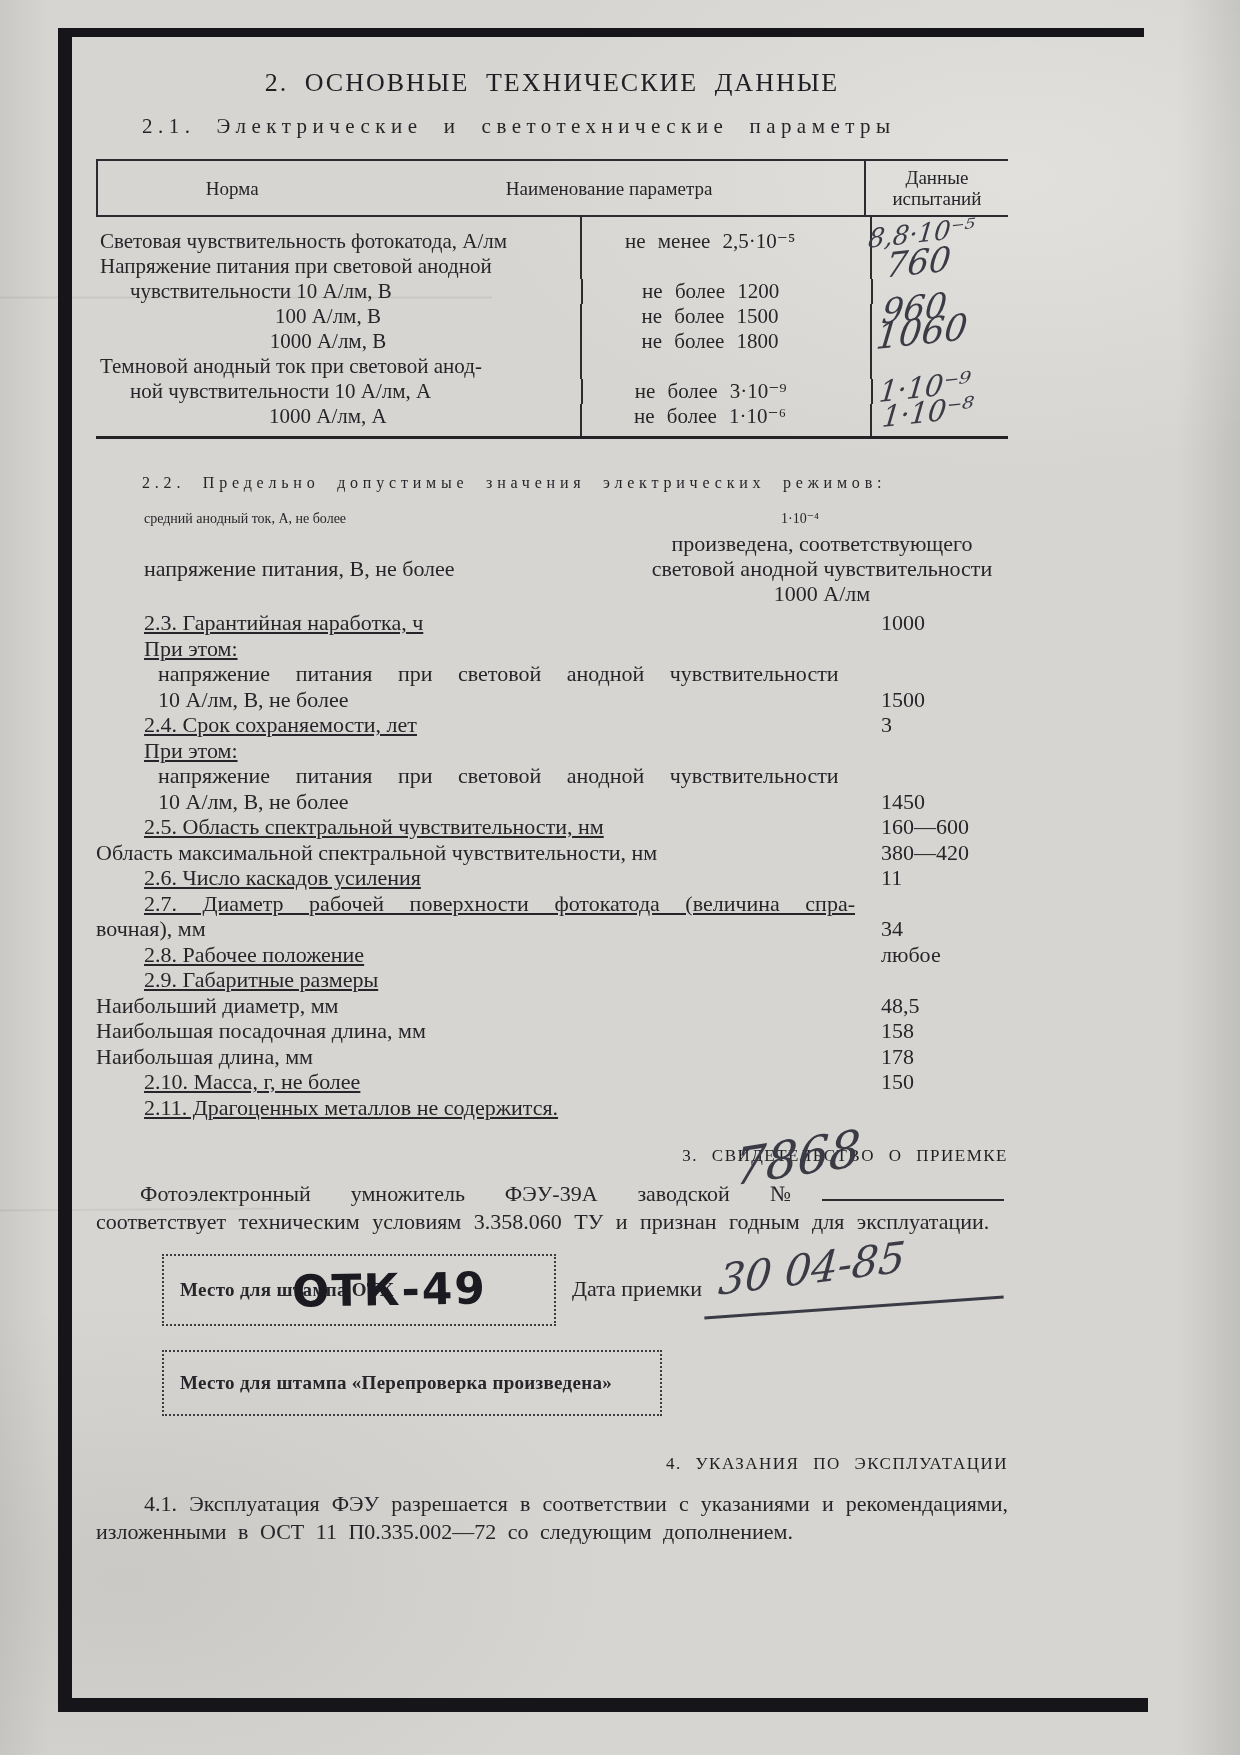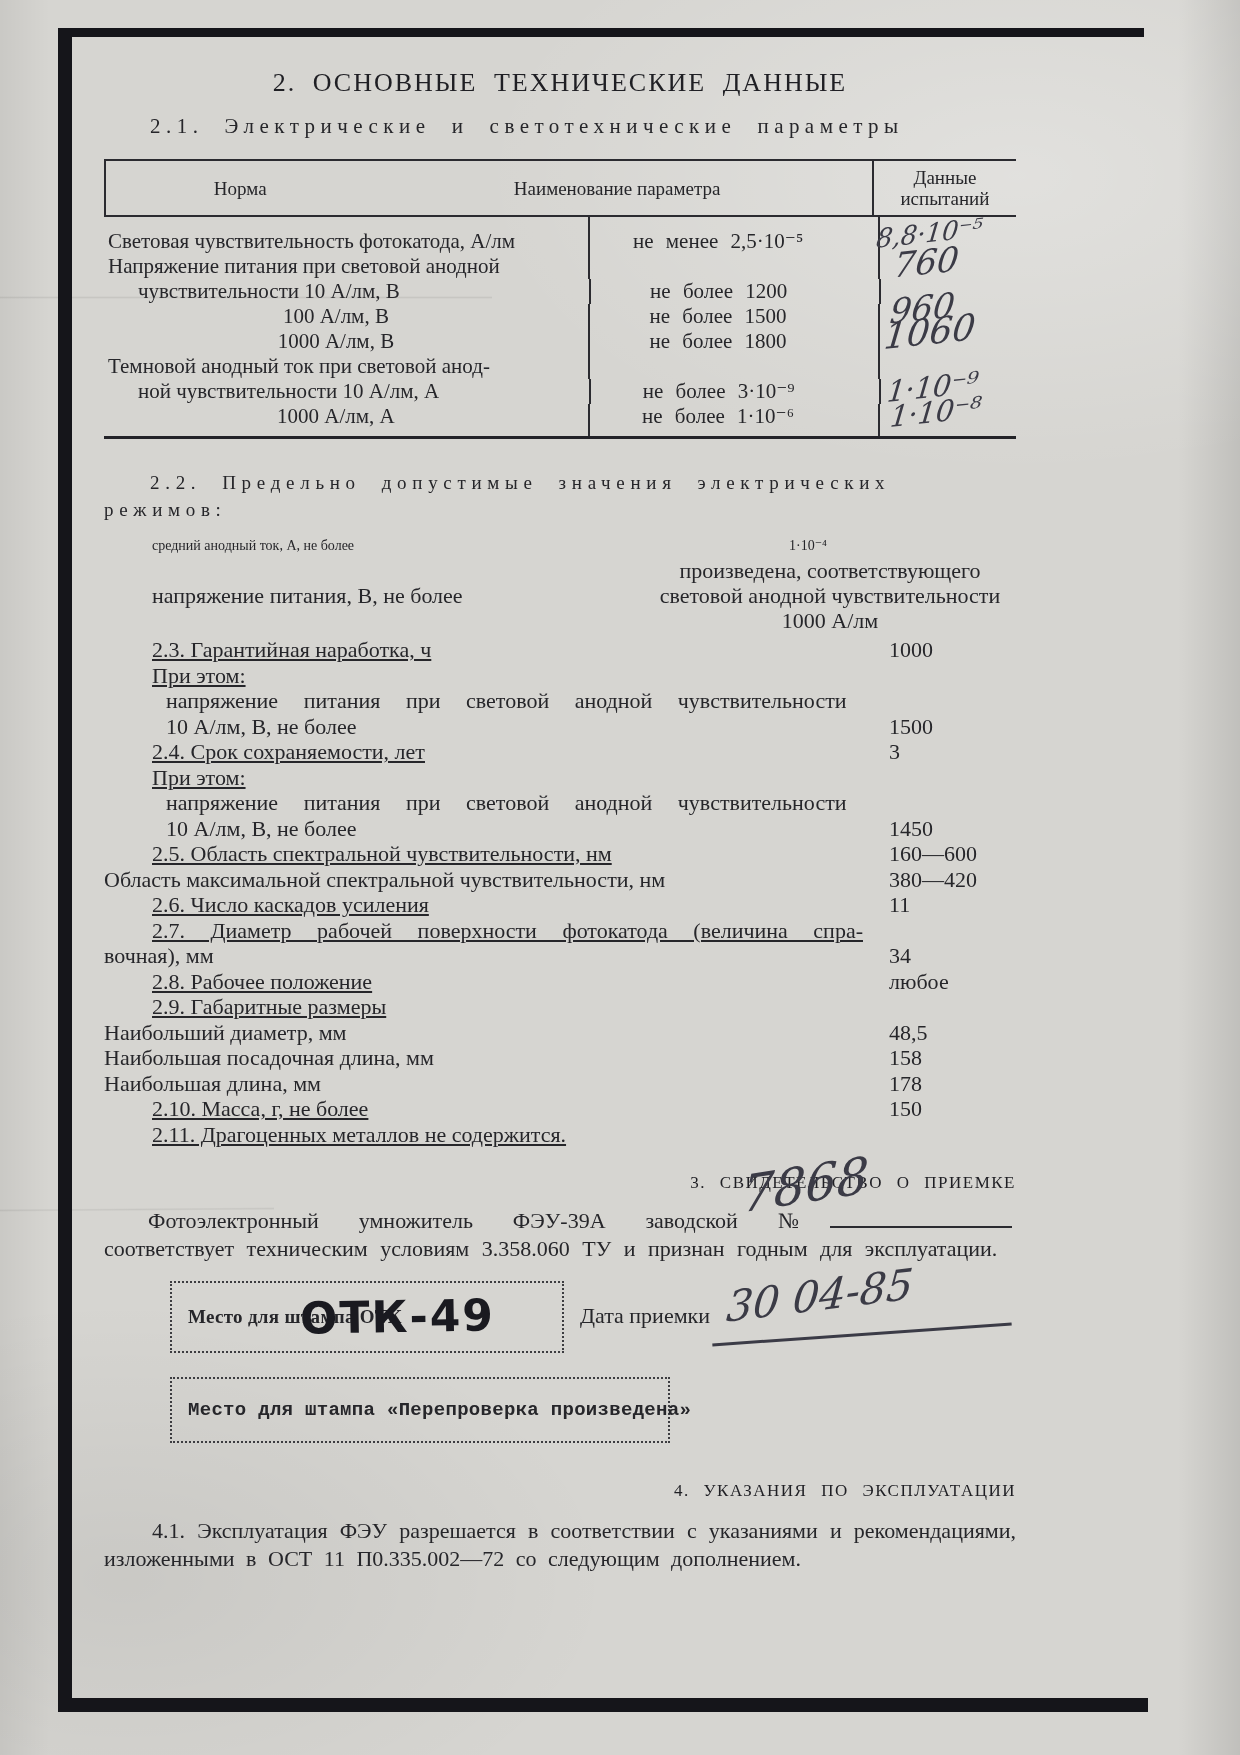--- a/index.html
+++ b/index.html
@@ -19,21 +19,21 @@
     color:#26262a;
   }
   .crease{position:absolute;left:0;width:100%;height:3px;background:linear-gradient(to bottom,transparent,rgba(0,0,0,0.07),transparent);}
   .crease.c1{top:296px;}
   .crease.c2{top:1208px;transform:rotate(-0.4deg);}
 
   .frame-left{position:absolute;left:58px;top:28px;width:14px;height:1684px;background:#15151a;}
   .frame-top{position:absolute;left:58px;top:28px;width:1086px;height:9px;background:#15151a;}
   .frame-bottom{position:absolute;left:58px;top:1698px;width:1090px;height:14px;background:#15151a;}
 
-  .content{position:absolute;left:104px;top:58px;width:912px;}
+  .content{position:absolute;left:96px;top:58px;width:912px;}
 
   h1.title{margin:10px 0 0 0;font-size:26px;font-weight:normal;text-align:center;letter-spacing:2px;word-spacing:8px;color:#1f1f24;}
   .h21{margin-top:16px;font-size:21px;letter-spacing:0.26em;word-spacing:0.5em;text-indent:46px;white-space:nowrap;}
 
   
   .ptable{margin-top:20px;border-top:2px solid #2b2b30;}
   .thead{display:flex;border-bottom:2px solid #2b2b30;}
   .thead .th{box-sizing:border-box;display:flex;align-items:center;justify-content:center;font-size:19px;text-align:center;padding:6px 4px;min-height:48px;line-height:21px;}
   .c1{width:492px;}
   .c2{width:274px;}
@@ -55,21 +55,21 @@
   .hw{font-family:"DejaVu Serif",serif;font-style:italic;color:#3b3b46;display:inline-block;white-space:nowrap;transform:rotate(-6deg) skewX(-12deg);}
   .tr .c3 .hw{position:absolute;}
   .hw-r0{left:-4px;top:4px;font-size:26px;}
   .hw-r1{left:14px;top:-4px;font-size:34px;}
   .hw-r3{left:10px;top:-8px;font-size:34px;}
   .hw-r4{left:4px;top:-10px;font-size:36px;}
   .hw-r6{left:6px;top:-4px;font-size:29px;}
   .hw-r7{left:10px;top:-4px;font-size:29px;}
 
   
-  .h22{margin-top:30px;font-size:19px;letter-spacing:0.30em;word-spacing:0.55em;text-indent:46px;line-height:27px;}
+  .h22{margin-top:30px;font-size:16px;letter-spacing:0.30em;word-spacing:0.55em;text-indent:46px;line-height:27px;}
   .line22a{display:flex;margin-top:10px;font-size:14px;line-height:25px;}
   .line22a .l{width:685px;text-indent:48px;flex:none;}
   .line22b{display:flex;font-size:22px;line-height:25px;align-items:center;}
   .line22b .l{width:540px;text-indent:48px;flex:none;}
   .line22b .vblock{width:372px;text-align:center;}
 
   
   .items{margin-top:4px;}
   .item{display:flex;font-size:22px;line-height:25.5px;}
   .item .lbl{width:785px;flex:none;}
@@ -82,21 +82,21 @@
   h2.sec{margin:26px 0 0 0;font-size:17px;font-weight:normal;text-align:right;letter-spacing:1.5px;word-spacing:8px;color:#1f1f24;}
   .par3{position:relative;margin-top:14px;font-size:22px;line-height:28px;text-align:justify;word-spacing:7px;}
   .par3 .ind{display:inline-block;width:44px;}
   .blank{display:inline-block;width:182px;border-bottom:2px solid #2b2b30;height:18px;margin:0 4px;}
   .hw-serial{position:absolute;left:638px;top:-36px;font-size:50px;transform:rotate(-9deg) skewX(-12deg);}
 
   
   .stamp-area{position:relative;margin-top:14px;height:178px;}
   .stamp-box{position:absolute;border:2px dotted #3c3c40;box-sizing:border-box;}
   .box1{left:66px;top:4px;width:394px;height:72px;}
-  .box2{left:66px;top:100px;width:500px;height:66px;font-family:Liberation Mono, monospace;}
+  .box2{left:66px;top:100px;width:500px;height:66px;}
   .box-label{position:absolute;left:16px;top:50%;transform:translateY(-50%);font-size:19px;font-weight:bold;letter-spacing:0.3px;white-space:nowrap;}
   .stamp{position:absolute;left:128px;top:8px;font-family:"DejaVu Sans",sans-serif;font-weight:bold;font-size:44px;letter-spacing:2px;color:#1a1a20;transform:rotate(-1deg);}
   .date-label{position:absolute;left:476px;top:26px;font-size:22px;white-space:nowrap;}
   .hw-date{position:absolute;left:622px;top:-6px;font-size:42px;transform:rotate(-7deg) skewX(-12deg);}
   .date-underline{position:absolute;left:608px;top:56px;width:300px;border-bottom:3px solid #3b3b46;transform:rotate(-4deg);}
 
   
   .par4{margin-top:16px;font-size:22px;line-height:28px;text-align:justify;text-indent:48px;word-spacing:6px;}
 </style>
 </head>

